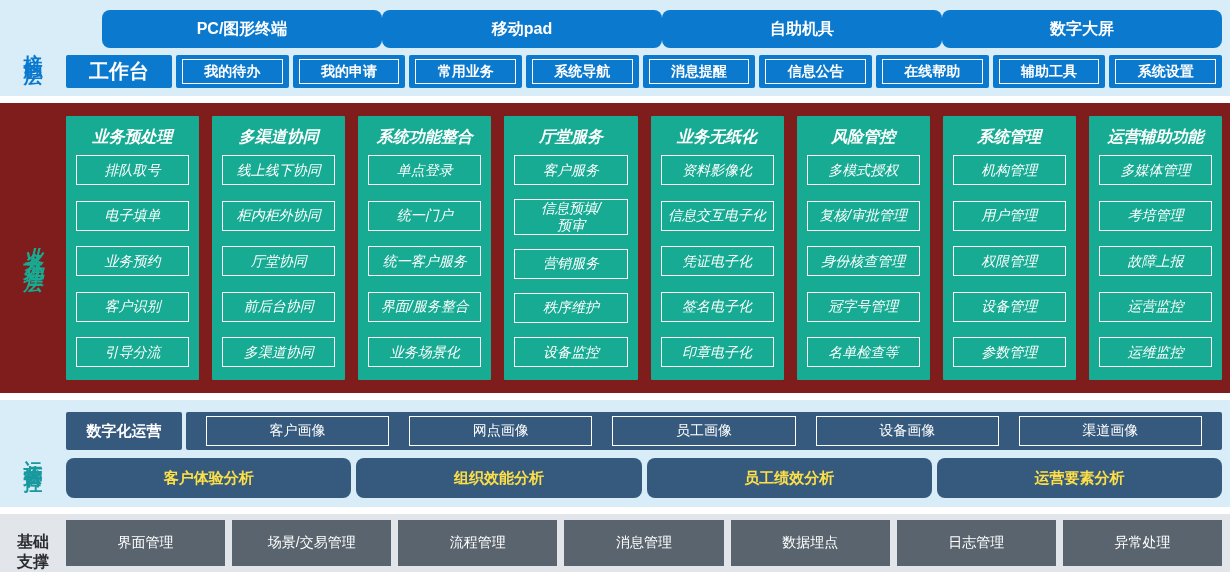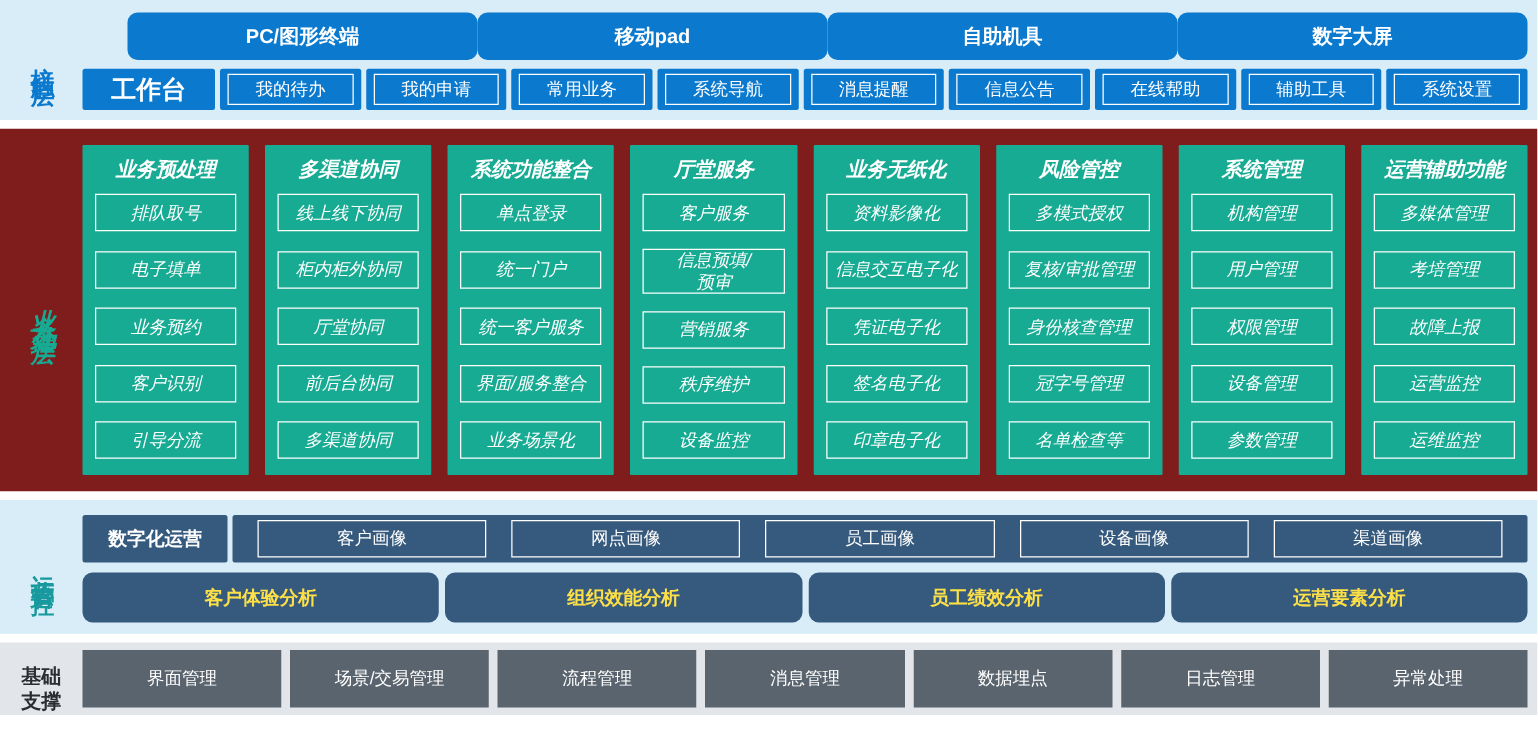--- a/index.html
+++ b/index.html
@@ -11,21 +11,21 @@
   
   .l-contact{height:96px;background:#d8edf8;}
   .l-contact .vlabel{color:#0b79ce;}
   .contact-body{flex:1;display:flex;flex-direction:column;gap:7px;padding:10px 8px 8px 0;}
   .terminal-row{display:flex;gap:0;height:38px;padding-left:36px;}
   .terminal{flex:1;background:#0b79ce;border-radius:8px;color:#fff;font-weight:700;font-size:16px;
             display:flex;align-items:center;justify-content:center;}
   .workbench-row{display:flex;gap:4px;height:33px;}
   .wb-label{flex:0 0 106px;background:#0b79ce;color:#fff;font-weight:700;font-size:20px;border-radius:2px;
             display:flex;align-items:center;justify-content:center;}
-  .wb-seg{flex:1;background:#0b79ce;border-radius:2px;padding:4px 6px;display:flex;}
+  .wb-seg{flex:1;background:#0b79ce;border-radius:2px;padding:4px 6px;display:flex;font-weight:bold;}
   .wb-inner{flex:1;border:1px solid #fff;color:#fff;font-size:14px;display:flex;align-items:center;justify-content:center;}
   
   .l-business{height:290px;background:#7f1d1d;font-style:italic;}
   .l-business .vlabel{color:#17ab93;}
   .business-body{flex:1;display:flex;gap:13px;padding:13px 8px 13px 0;}
   .col{flex:1;background:#17ab93;display:flex;flex-direction:column;padding:8px 10px 13px;box-sizing:border-box;border-radius:1px;}
   .col-title{color:#fff;font-weight:700;font-size:16px;text-align:center;height:26px;line-height:26px;}
   .col-items{flex:1;display:flex;flex-direction:column;justify-content:space-between;padding-top:5px;}
   .cell{border:1px solid #fff;color:#fff;font-size:14px;min-height:30px;display:flex;align-items:center;justify-content:center;
         text-align:center;white-space:pre-line;line-height:1.2;box-sizing:border-box;}

